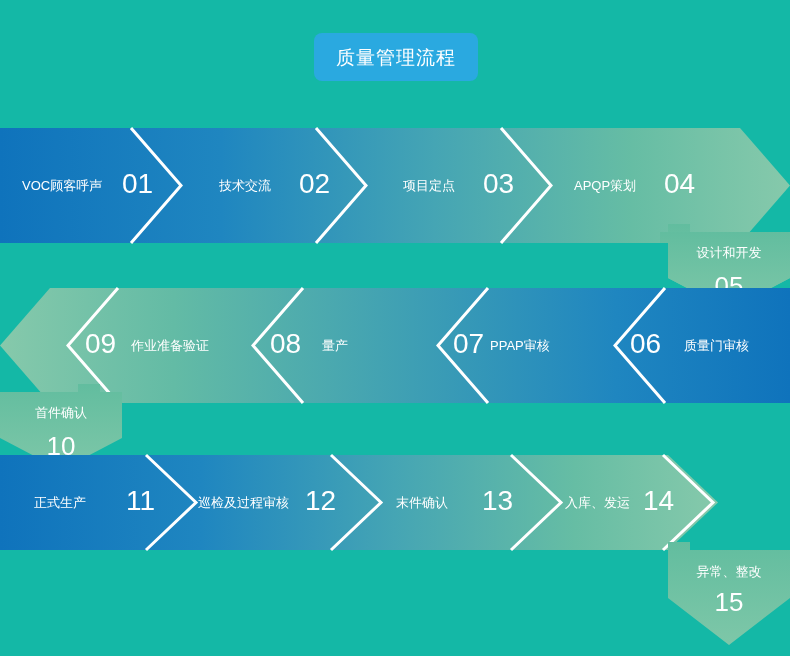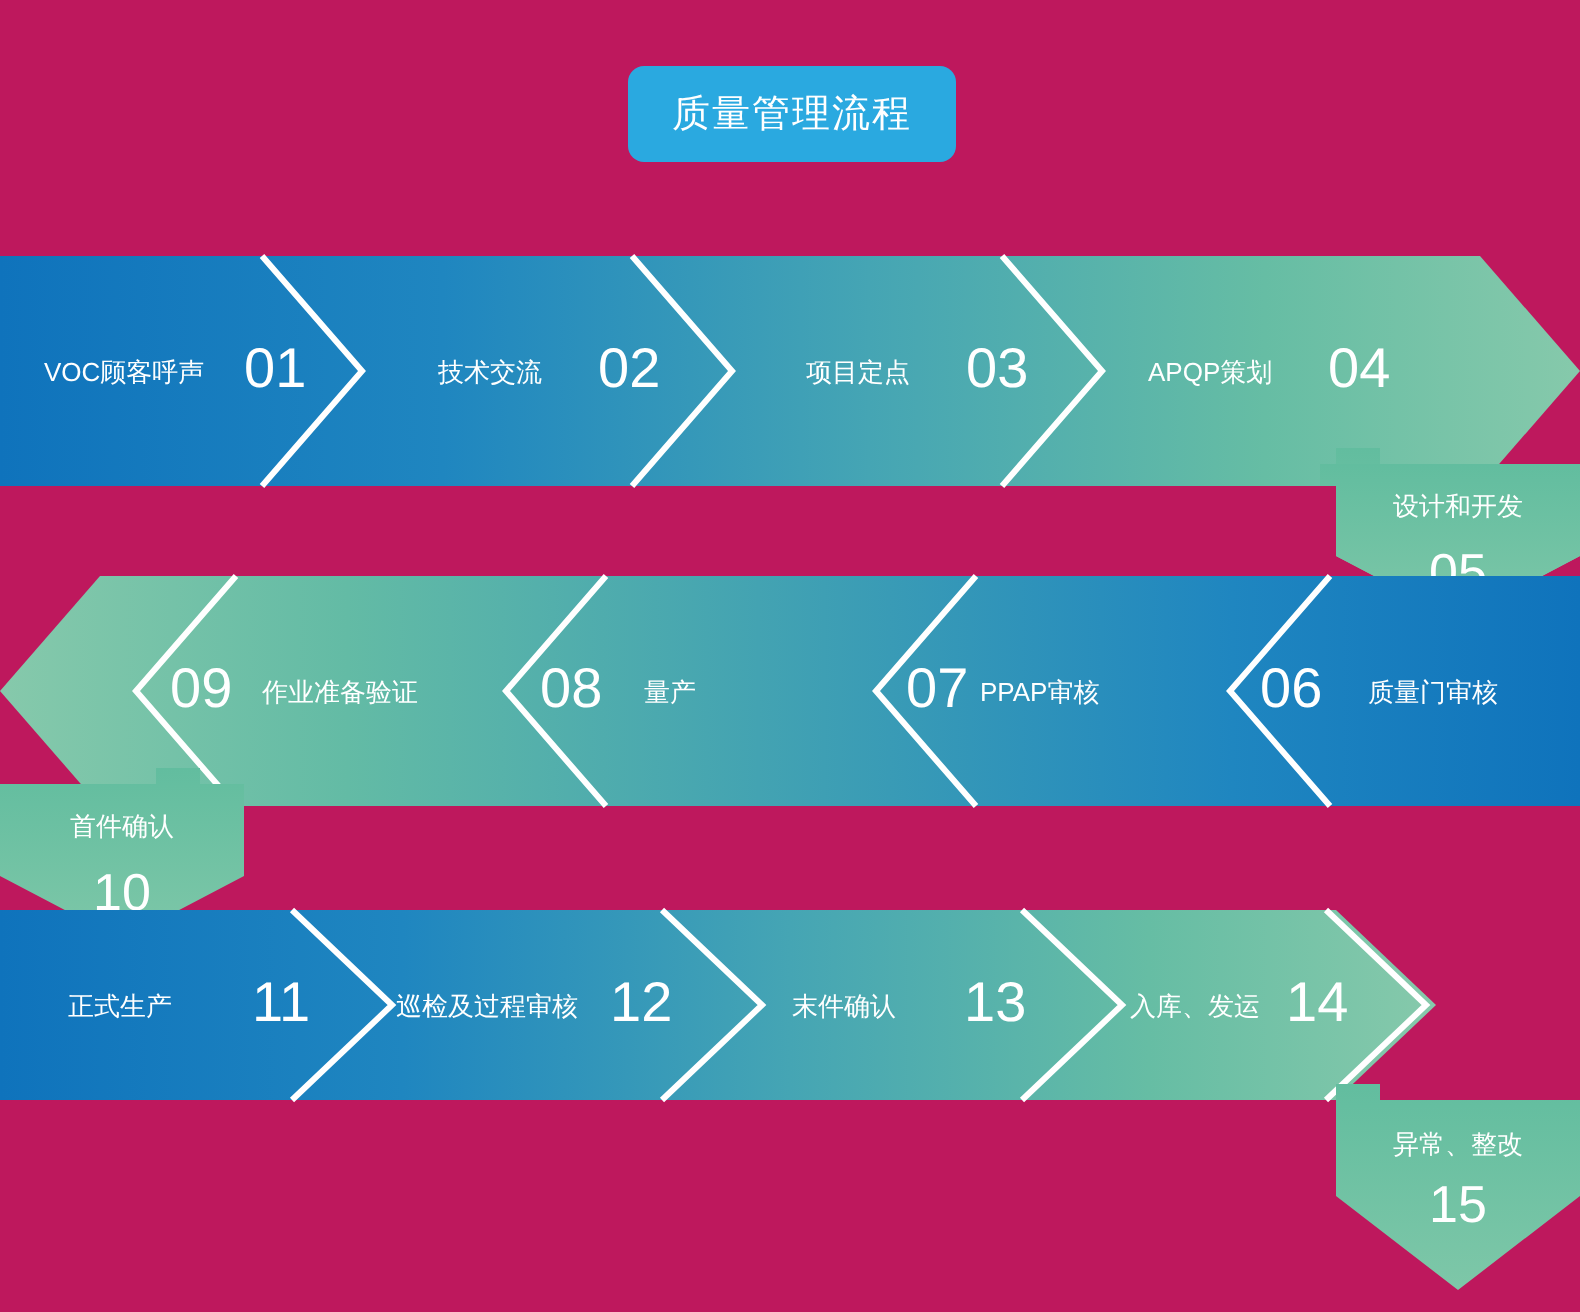--- a/index.html
+++ b/index.html
@@ -11,21 +11,21 @@
     width: 790px;
     height: 656px;
     font-family: "Liberation Sans", "DejaVu Sans", sans-serif;
     overflow: hidden;
     position: relative;
   }
   #stage {
     position: relative;
     width: 790px;
     height: 656px;
-    background: #be185d;
+    background: #14b8a6;
   }
 
   
   .title-pill {
     position: absolute;
     left: 314px;
     top: 33px;
     width: 164px;
     height: 48px;
     border-radius: 8px;

